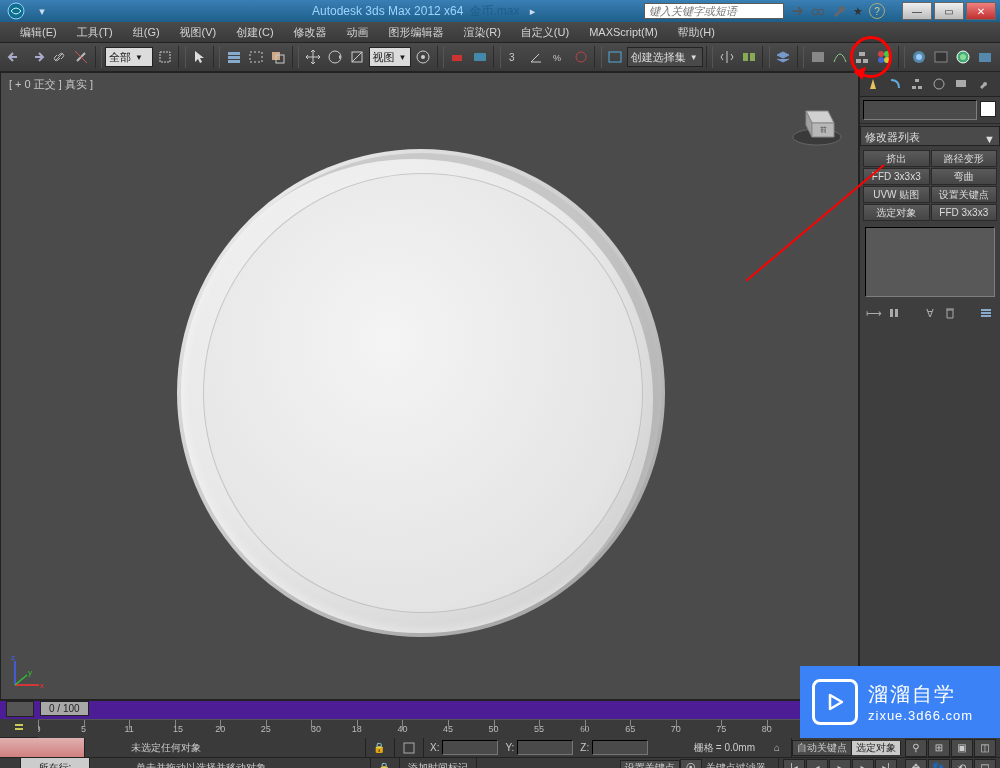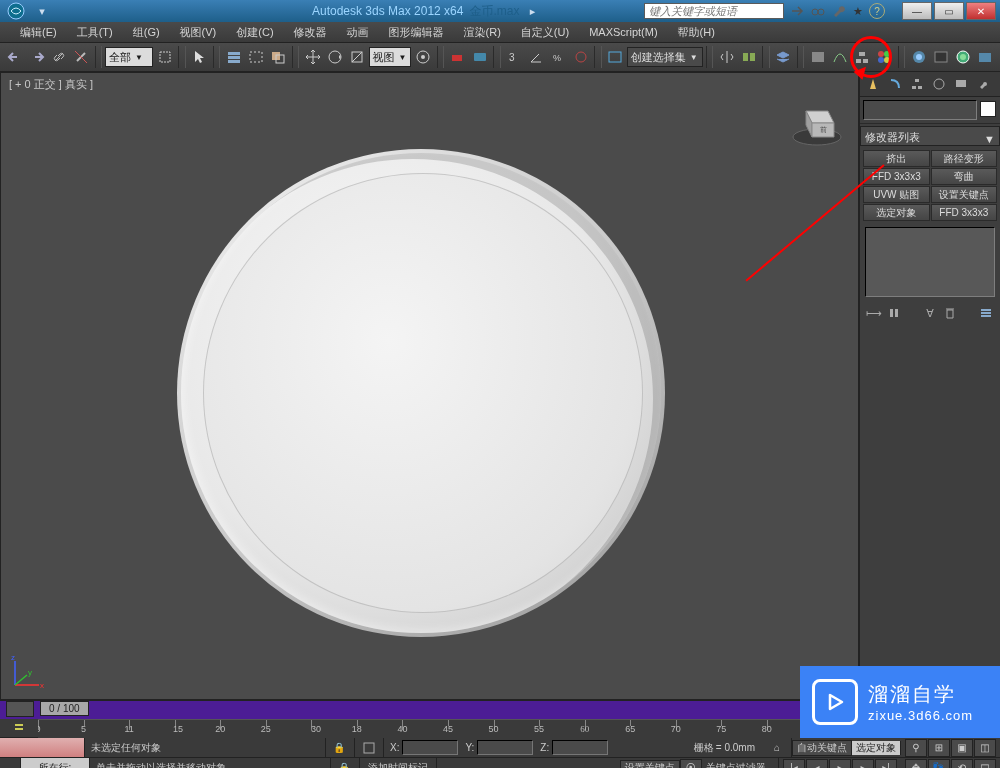--- a/index.html
+++ b/index.html
@@ -57,21 +57,21 @@
   .trackbar .tb-left{width:26px;height:14px;display:flex;align-items:center;justify-content:center;margin:1px 6px;}
   .trackbar .ticks{flex:1;position:relative;height:18px;background:#3a3a3a;border-top:1px solid #555;overflow:hidden;}
   .tick{position:absolute;top:0;width:1px;height:6px;background:#888;}
   .tick.major{height:10px;}
   .tick-lbl{position:absolute;top:4px;font-size:9px;color:#bbb;transform:translateX(-50%);}
   
   .status1,.status2{height:19px;background:#3a3a3a;border-top:1px solid #222;display:flex;align-items:center;font-size:10px;color:#ccc;}
   .status-cell{padding:0 6px;border-right:1px solid #222;height:100%;display:flex;align-items:center;}
   .status-cell.selbar{width:72px;background:linear-gradient(#e0b0b0,#d08080);}
   .status-cell.selbar2{background:#ccc;color:#222;font-size:10px;}
-  .status-cell.msg{width:228px;}
+  .status-cell.msg{width:228px;margin-left:40px;}
   .status-cell.lockico{width:16px;justify-content:center;}
   .status-input{background:#4a4a4a;border:1px inset #222;height:13px;width:48px;margin:0 1px;color:#ccc;font-size:10px;padding:0 3px;display:flex;align-items:center;}
   .status-lbl{padding:0 2px 0 6px;}
   .sp{flex:1;}
   .nav-btns{display:flex;gap:1px;padding:0 4px;}
   .nav-btn{width:20px;height:16px;background:#4a4a4a;border:1px solid #222;display:flex;align-items:center;justify-content:center;}
   
   .watermark{position:absolute;right:0;bottom:30px;width:200px;height:72px;background:#3b82f6;display:flex;align-items:center;gap:10px;padding:0 12px;box-sizing:border-box;}
   .watermark .wm-logo{width:40px;height:40px;border:3px solid #fff;border-radius:8px;display:flex;align-items:center;justify-content:center;}
   .watermark .wm-txt{color:#fff;}

